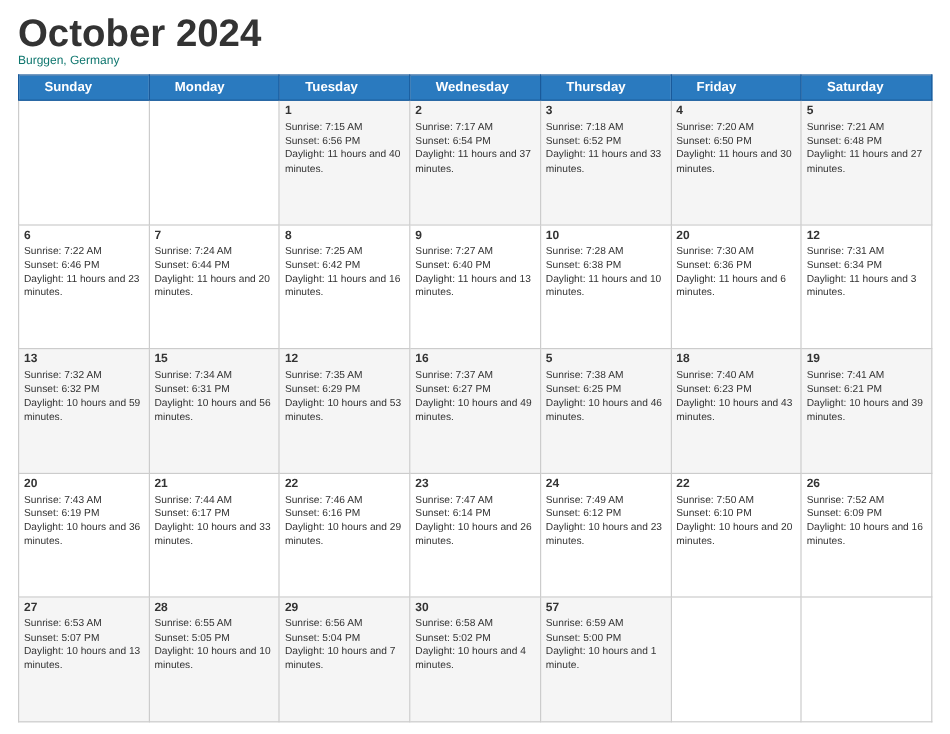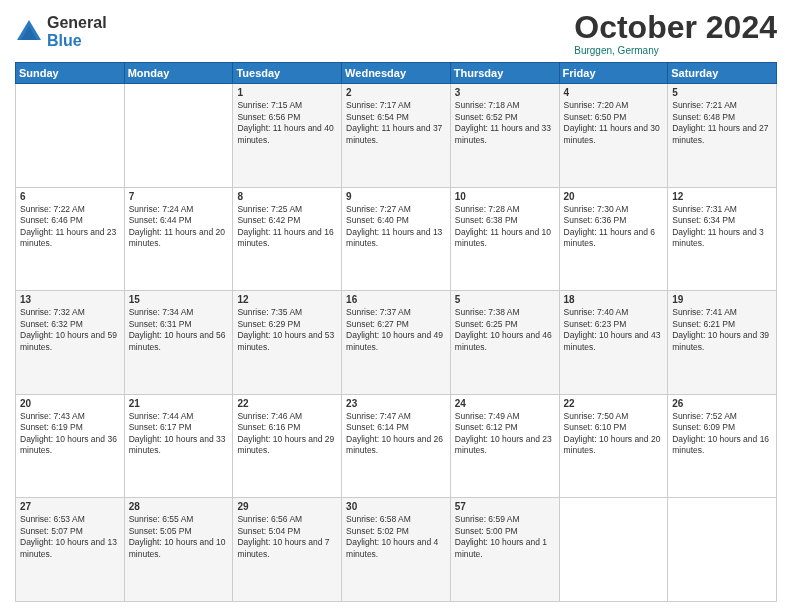--- a/index.html
+++ b/index.html
@@ -65,21 +65,21 @@
       width: 100%;
       border-collapse: collapse;
       flex: 1;
       table-layout: fixed;
     }
     .calendar th {
       background-color: #2a7abf;
       color: #fff;
       font-size: 11px;
       font-weight: bold;
-      padding: 4px 3px;
+      padding: 4px 21px;
       text-align: left;
       border: 1px solid #1a5a9a;
       margin-left: 19px;
     }
     .calendar td {
       vertical-align: top;
       border: 1px solid #ccc;
       padding: 3px 4px;
       font-size: 9px;
       color: #333;
@@ -105,30 +105,20 @@
     }
     .empty-cell {
       background: #fff !important;
     }
   </style>
 </head>
 <body>
 
 <div class="page">
   <div class="header">
-    <div class="logo">
-      <svg class="logo-icon" viewBox="0 0 28 28">
-        <polygon points="14,2 26,22 2,22" fill="#2a7abf"></polygon>
-        <polygon points="14,8 22,22 6,22" fill="#1a5a9a" opacity="0.5"></polygon>
-      </svg>
-      <div class="logo-text">
-        <span class="logo-general">General</span>
-        <span class="logo-blue">Blue</span>
-      </div>
-    </div>
     <div class="title-block">
       <div class="month-title">October 2024</div>
       <div class="location">Burggen, Germany</div>
     </div>
   </div>
 
   <table class="calendar">
     <thead>
       <tr>
         <th>Sunday</th>

